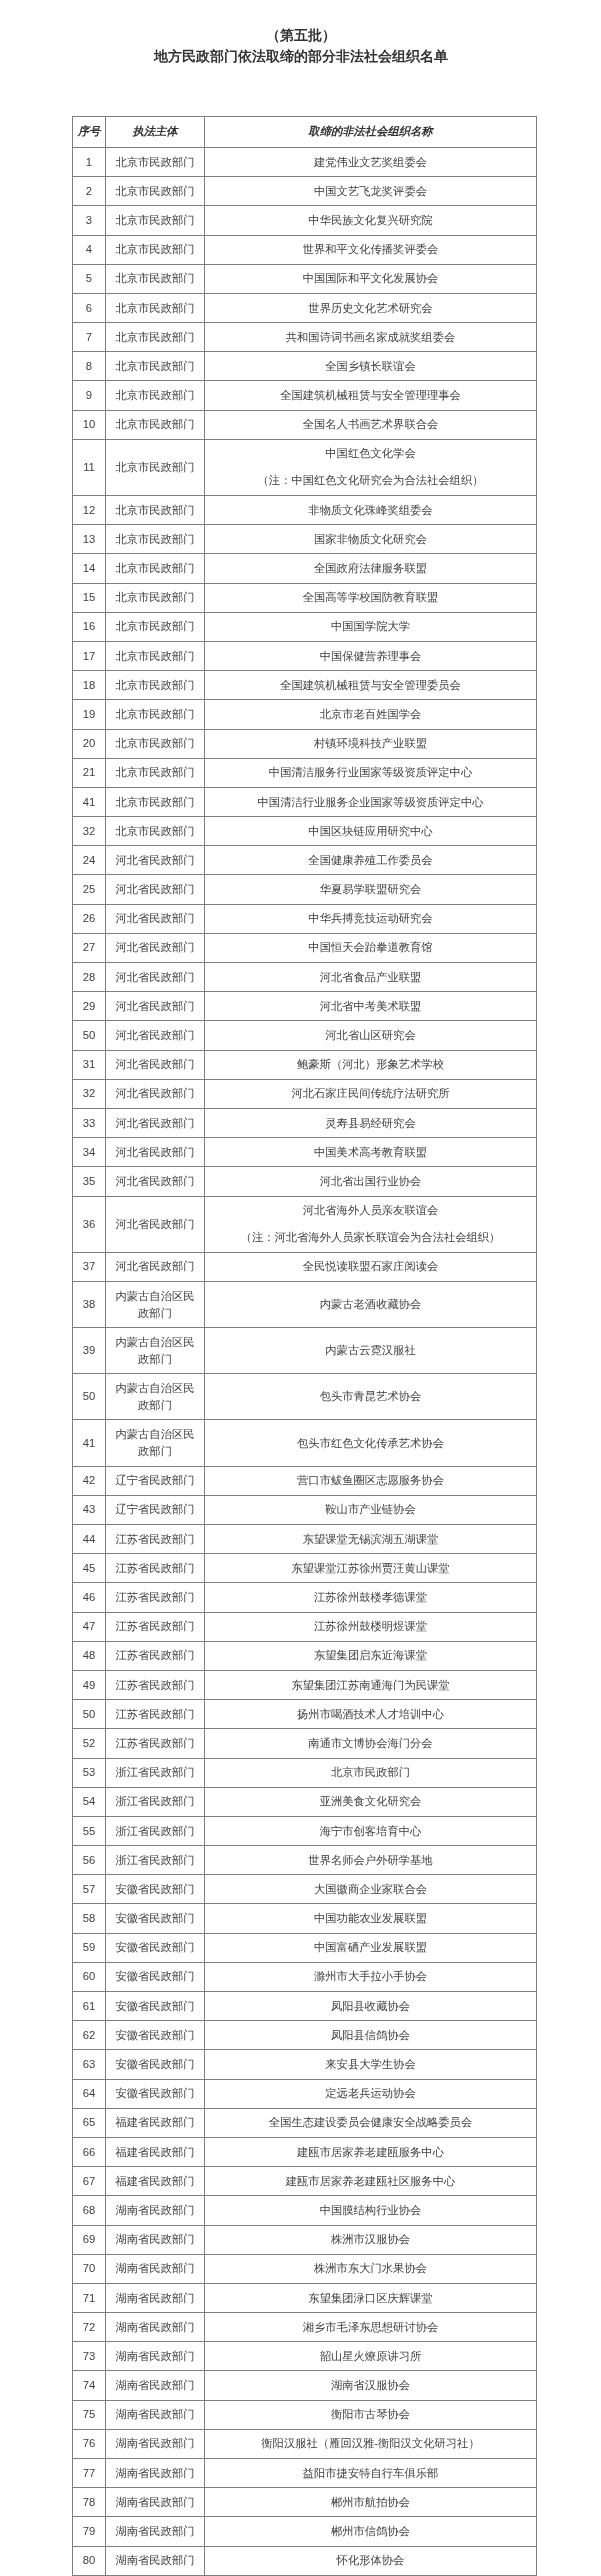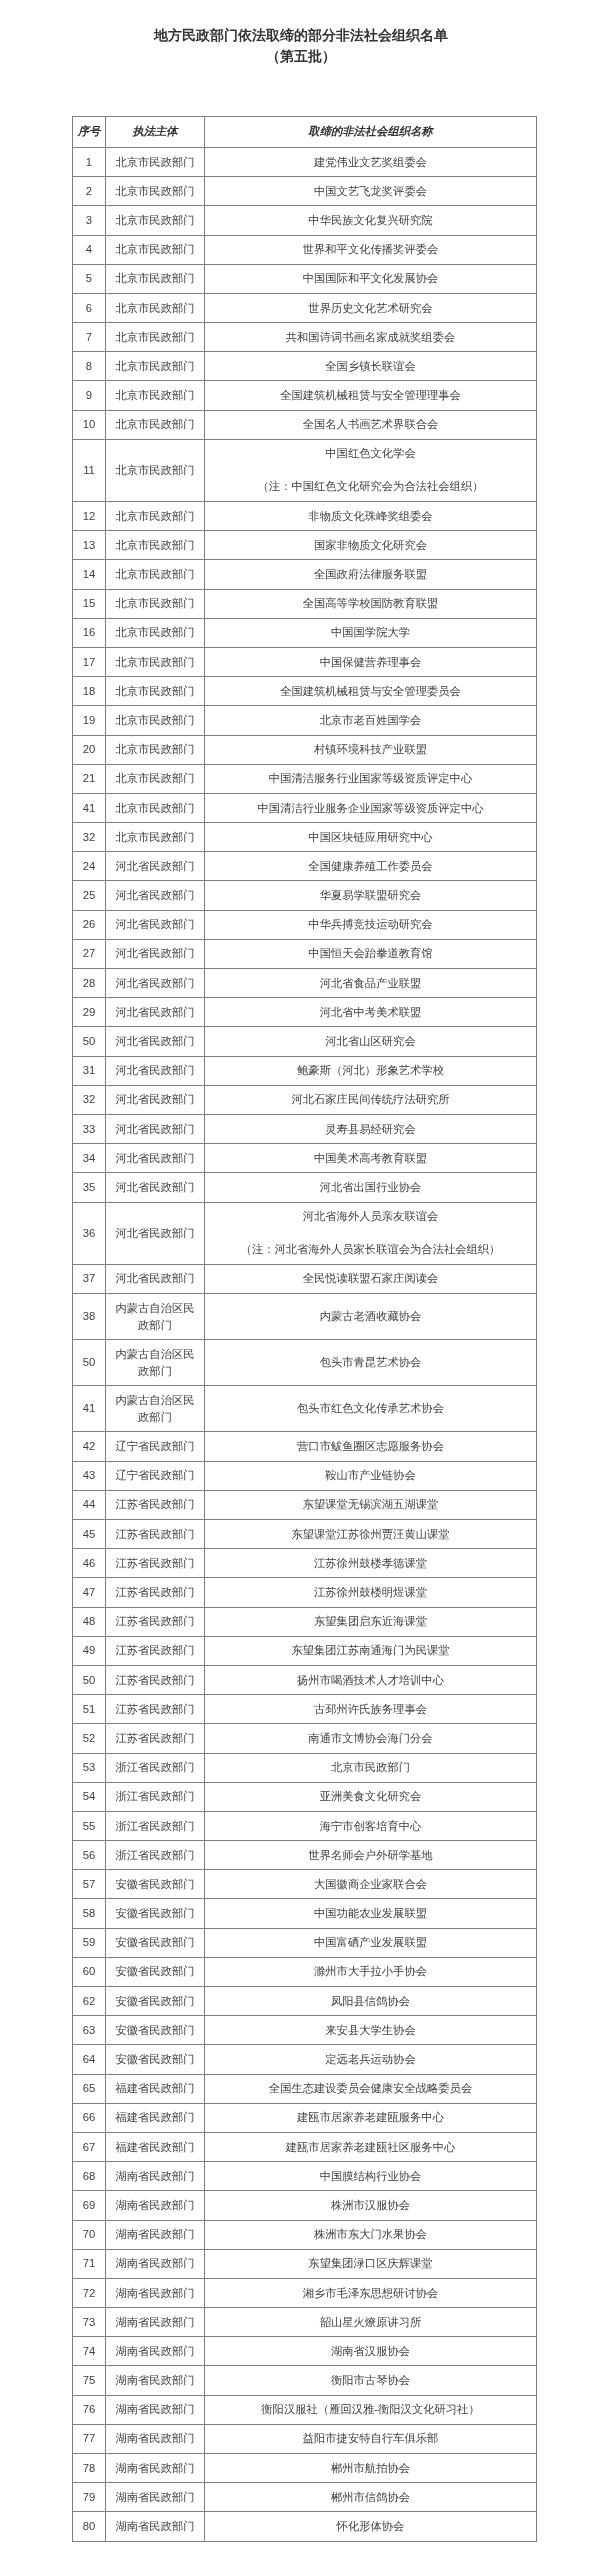--- a/index.html
+++ b/index.html
@@ -42,29 +42,29 @@
     padding:5.6px 2.8px;
     word-break:break-all;
   }
   .org-table th{
     font-weight:bold;
     color:var(--title);
     padding:6.6px 2.8px;
     font-style:italic;
   }
   .org-table td.td-agency{padding:5.6px 7.5px;}
-  .note-line{display:block;margin-top:16px;}
+  .note-line{display:block;margin-top:10px;}
   .name-line{display:block;}
 </style>
 </head>
 <body>
 
 <div class="doc-title">
+  <div>（第五批）</div>
   <div>地方民政部门依法取缔的部分非法社会组织名单</div>
-  <div>（第五批）</div>
 </div>
 
 <table class="org-table">
   <colgroup>
     <col class="c-no">
     <col class="c-agency">
     <col class="c-name">
   </colgroup>
   <thead>
     <tr>
@@ -372,20 +372,28 @@
   </tr>
       <tr>
     <td class="td-no">38</td>
     <td class="td-agency">内蒙古自治区民政部门</td>
     <td class="td-name">
       <span class="name-line">内蒙古老酒收藏协会</span>
 
     </td>
   </tr>
       <tr>
+    <td class="td-no">39</td>
+    <td class="td-agency">内蒙古自治区民政部门</td>
+    <td class="td-name">
+      <span class="name-line">内蒙古云霓汉服社</span>
+
+    </td>
+  </tr>
+      <tr>
     <td class="td-no">50</td>
     <td class="td-agency">内蒙古自治区民政部门</td>
     <td class="td-name">
       <span class="name-line">包头市青昆艺术协会</span>
 
     </td>
   </tr>
       <tr>
     <td class="td-no">41</td>
     <td class="td-agency">内蒙古自治区民政部门</td>
@@ -460,28 +468,20 @@
   </tr>
       <tr>
     <td class="td-no">50</td>
     <td class="td-agency">江苏省民政部门</td>
     <td class="td-name">
       <span class="name-line">扬州市喝酒技术人才培训中心</span>
 
     </td>
   </tr>
       <tr>
-    <td class="td-no">51</td>
-    <td class="td-agency">江苏省民政部门</td>
-    <td class="td-name">
-      <span class="name-line">古邳州许氏族务理事会</span>
-
-    </td>
-  </tr>
-      <tr>
     <td class="td-no">52</td>
     <td class="td-agency">江苏省民政部门</td>
     <td class="td-name">
       <span class="name-line">南通市文博协会海门分会</span>
 
     </td>
   </tr>
       <tr>
     <td class="td-no">53</td>
     <td class="td-agency">浙江省民政部门</td>
@@ -540,20 +540,28 @@
   </tr>
       <tr>
     <td class="td-no">60</td>
     <td class="td-agency">安徽省民政部门</td>
     <td class="td-name">
       <span class="name-line">滁州市大手拉小手协会</span>
 
     </td>
   </tr>
       <tr>
+    <td class="td-no">61</td>
+    <td class="td-agency">安徽省民政部门</td>
+    <td class="td-name">
+      <span class="name-line">凤阳县收藏协会</span>
+
+    </td>
+  </tr>
+      <tr>
     <td class="td-no">62</td>
     <td class="td-agency">安徽省民政部门</td>
     <td class="td-name">
       <span class="name-line">凤阳县信鸽协会</span>
 
     </td>
   </tr>
       <tr>
     <td class="td-no">63</td>
     <td class="td-agency">安徽省民政部门</td>

